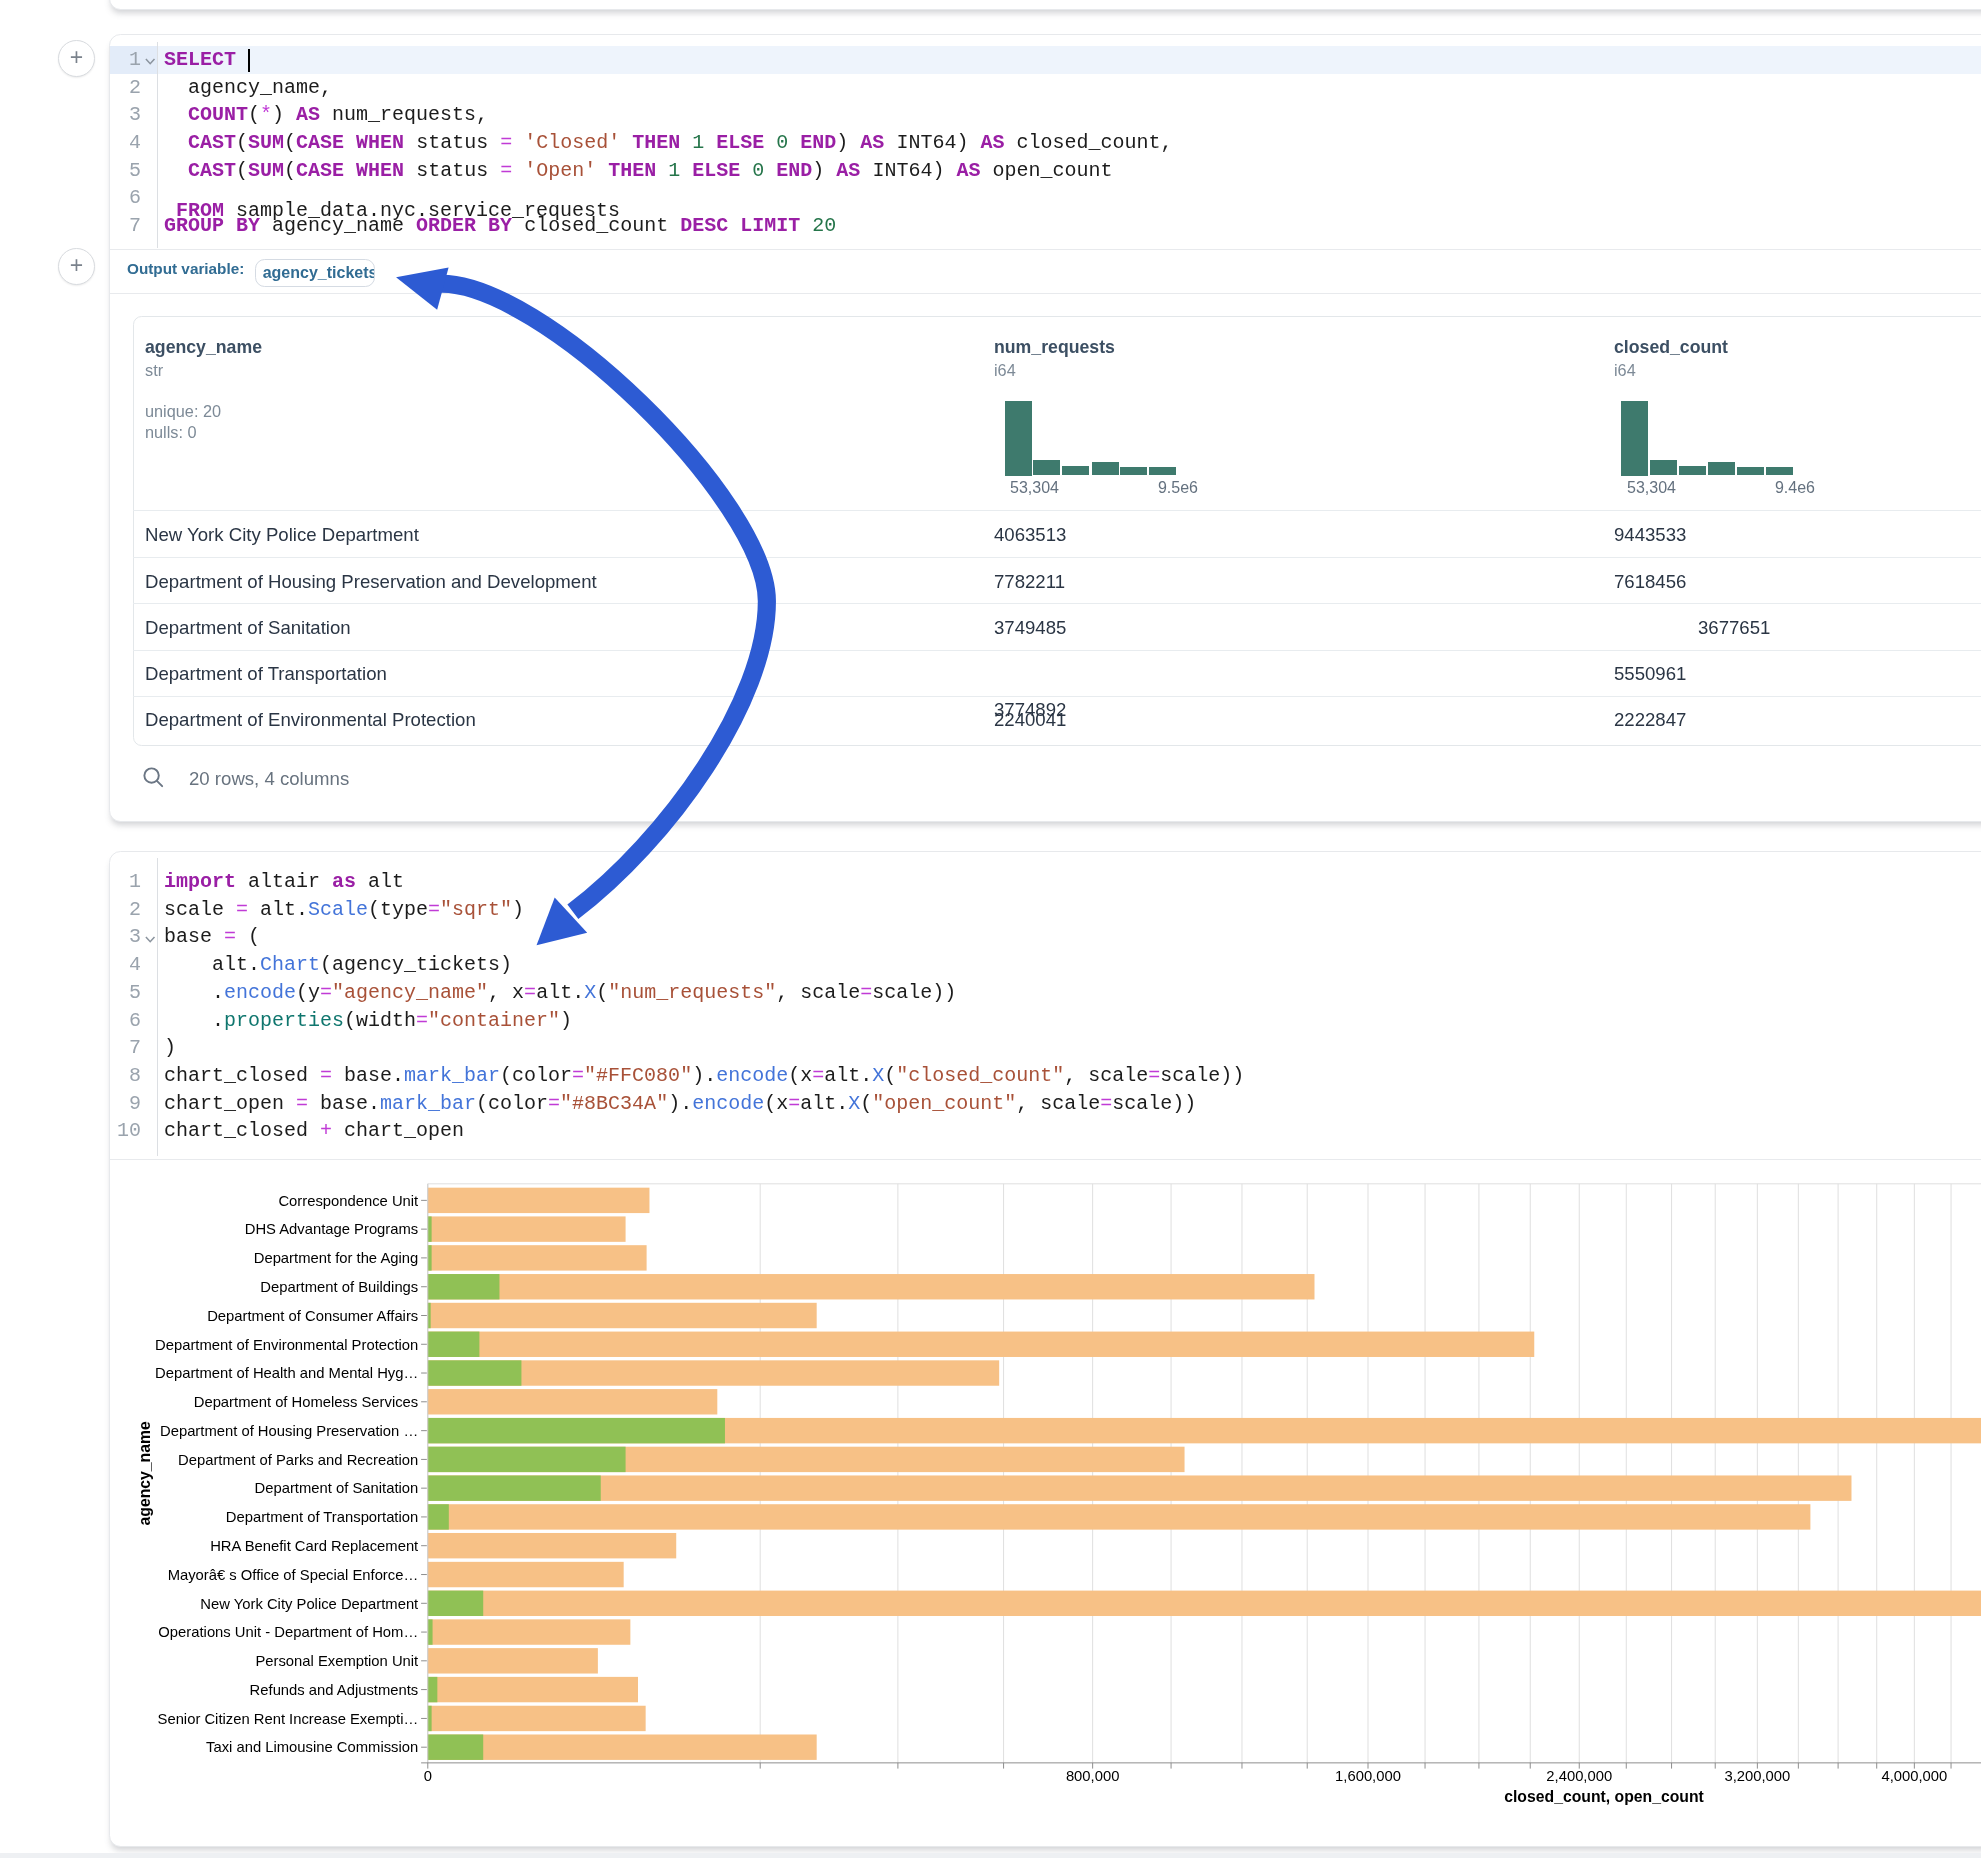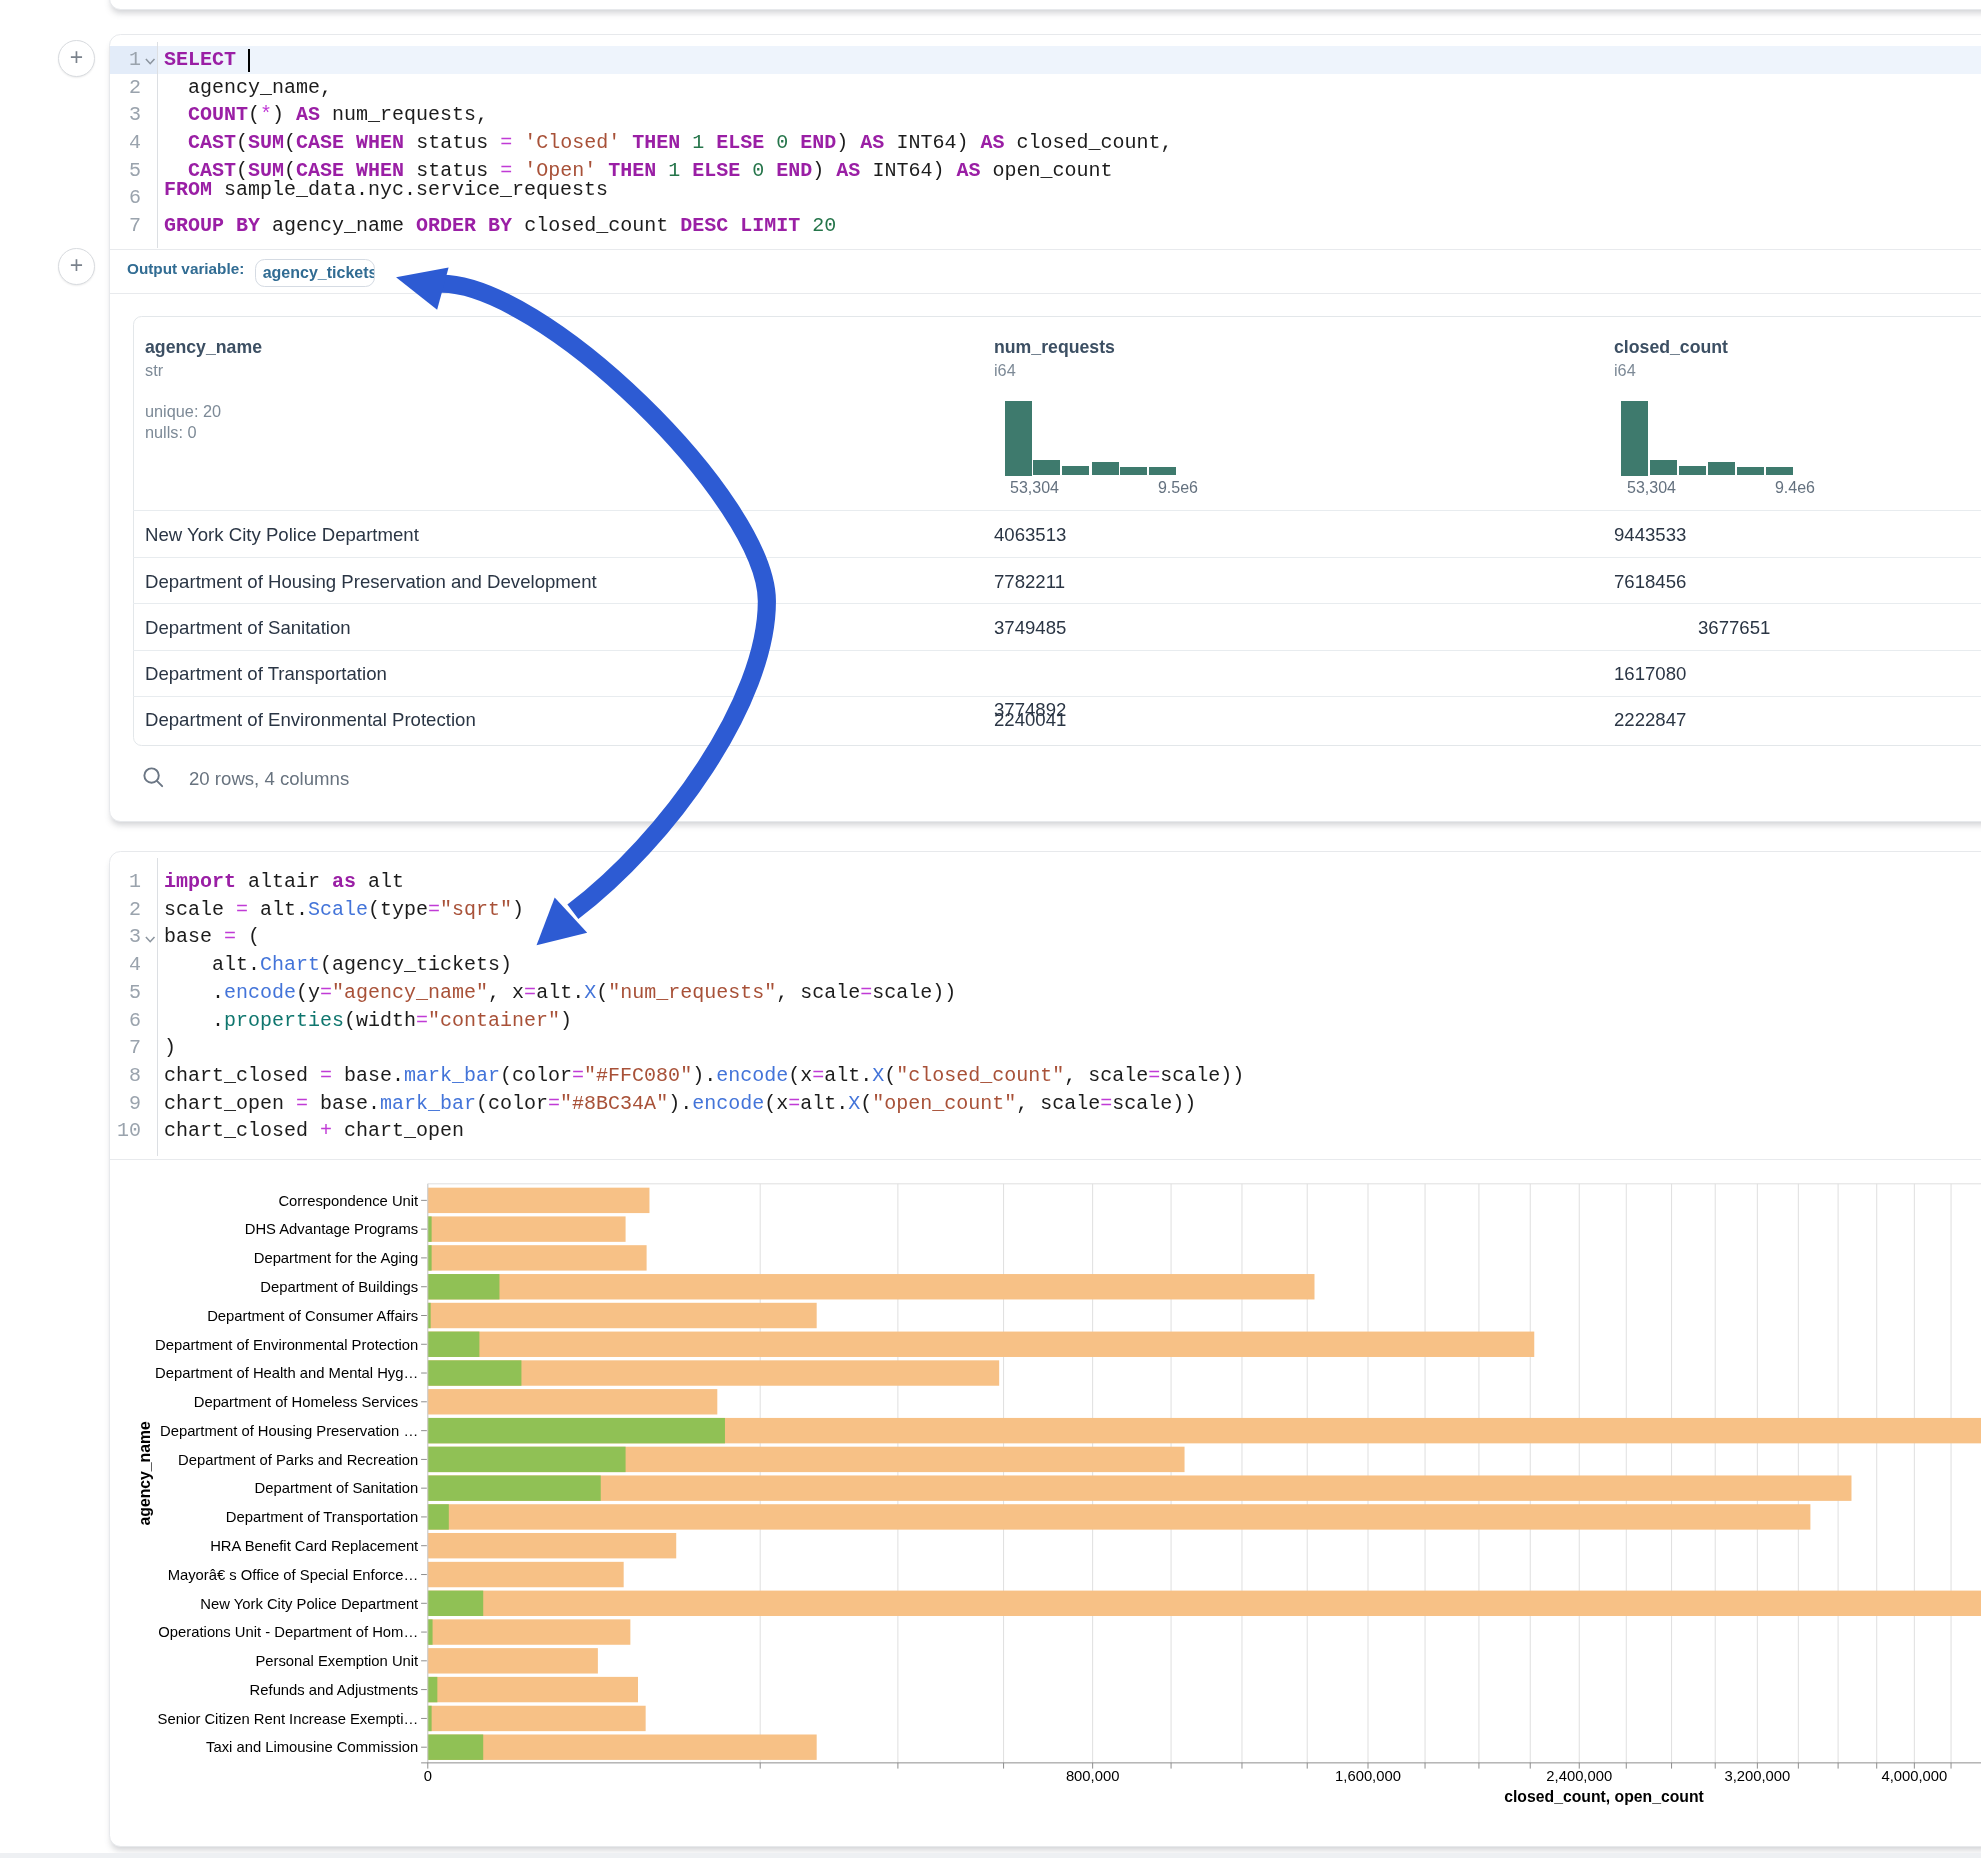--- a/index.html
+++ b/index.html
@@ -26,21 +26,21 @@
 <div class="codeline" style="top:46px;"><span style="color:#9a1fa5;font-weight:bold;margin-top:28px;">SELECT</span> </div>
 <div class="lnum" style="left:103px;top:74px;">2</div>
 <div class="codeline" style="top:74px;">  agency_name,</div>
 <div class="lnum" style="left:103px;top:101px;">3</div>
 <div class="codeline" style="top:101px;">  <span style="color:#9a1fa5;font-weight:bold;">COUNT</span>(<span style="color:#c03bd6;">*</span>) <span style="color:#9a1fa5;font-weight:bold;">AS</span> num_requests,</div>
 <div class="lnum" style="left:103px;top:129px;">4</div>
 <div class="codeline" style="top:129px;">  <span style="color:#9a1fa5;font-weight:bold;">CAST</span>(<span style="color:#9a1fa5;font-weight:bold;">SUM</span>(<span style="color:#9a1fa5;font-weight:bold;">CASE</span> <span style="color:#9a1fa5;font-weight:bold;">WHEN</span> status <span style="color:#c03bd6;">=</span> <span style="color:#a85138;">'Closed'</span> <span style="color:#9a1fa5;font-weight:bold;">THEN</span> <span style="color:#25754a;">1</span> <span style="color:#9a1fa5;font-weight:bold;">ELSE</span> <span style="color:#25754a;">0</span> <span style="color:#9a1fa5;font-weight:bold;">END</span>) <span style="color:#9a1fa5;font-weight:bold;">AS</span> INT64) <span style="color:#9a1fa5;font-weight:bold;">AS</span> closed_count,</div>
 <div class="lnum" style="left:103px;top:157px;">5</div>
 <div class="codeline" style="top:157px;">  <span style="color:#9a1fa5;font-weight:bold;">CAST</span>(<span style="color:#9a1fa5;font-weight:bold;">SUM</span>(<span style="color:#9a1fa5;font-weight:bold;">CASE</span> <span style="color:#9a1fa5;font-weight:bold;">WHEN</span> status <span style="color:#c03bd6;">=</span> <span style="color:#a85138;">'Open'</span> <span style="color:#9a1fa5;font-weight:bold;">THEN</span> <span style="color:#25754a;">1</span> <span style="color:#9a1fa5;font-weight:bold;">ELSE</span> <span style="color:#25754a;">0</span> <span style="color:#9a1fa5;font-weight:bold;">END</span>) <span style="color:#9a1fa5;font-weight:bold;">AS</span> INT64) <span style="color:#9a1fa5;font-weight:bold;">AS</span> open_count</div>
 <div class="lnum" style="left:103px;top:184px;">6</div>
-<div class="codeline" style="top:176px;"><span style="color:#9a1fa5;font-weight:bold;">FROM</span> sample_data.nyc.service_requests</div>
+<div class="codeline" style="top:197px;margin-left:12px;"><span style="color:#9a1fa5;font-weight:bold;">FROM</span> sample_data.nyc.service_requests</div>
 <div class="lnum" style="left:103px;top:212px;">7</div>
 <div class="codeline" style="top:212px;"><span style="color:#9a1fa5;font-weight:bold;">GROUP</span> <span style="color:#9a1fa5;font-weight:bold;">BY</span> agency_name <span style="color:#9a1fa5;font-weight:bold;">ORDER</span> <span style="color:#9a1fa5;font-weight:bold;">BY</span> closed_count <span style="color:#9a1fa5;font-weight:bold;">DESC</span> <span style="color:#9a1fa5;font-weight:bold;">LIMIT</span> <span style="color:#25754a;">20</span></div>
 <svg class="abs" style="left:144px;top:57px;" width="12.4" height="8.6" viewBox="0 0 13 9">
     <polyline points="2,2 6.5,7 11,2" fill="none" stroke="#8b949e" stroke-width="1.6"></polyline>
   </svg>
 <div class="abs" style="left:248px;top:49px;width:1.9px;height:23px;background:#000;"></div>
 <div class="abs" style="left:110px;top:249px;width:2053px;height:1px;background:#e8eaed;"></div>
 <div class="abs" style="left:127px;top:260px;width:382px;height:23px;font-size:15.3px;font-weight:bold;color:#316c93;">Output variable: </div>
 <div class="abs" style="left:255px;top:259px;width:118px;height:26px;border:1px solid #d5dbe3;border-radius:9.6px;overflow:hidden;background:#fff;">
     <span style="position:absolute;left:6.7px;top:3.8px;font-size:16px;font-weight:bold;color:#316c93;white-space:nowrap;">agency_tickets</span>
@@ -79,21 +79,21 @@
 <div class="abs" style="left:145px;top:571px;font-size:18.6px;color:#2a3544;">Department of Housing Preservation and Development</div>
 <div class="abs" style="left:994px;top:571px;font-size:18.6px;color:#2a3544;">7782211</div>
 <div class="abs" style="left:1614px;top:571px;font-size:18.6px;color:#2a3544;">7618456</div>
 <div class="abs" style="left:133px;top:603px;width:2012px;height:1px;background:#e8ecef;"></div>
 <div class="abs" style="left:145px;top:617px;font-size:18.6px;color:#2a3544;">Department of Sanitation</div>
 <div class="abs" style="left:994px;top:617px;font-size:18.6px;color:#2a3544;">3749485</div>
 <div class="abs" style="left:1698px;top:617px;font-size:18.6px;color:#2a3544;">3677651</div>
 <div class="abs" style="left:133px;top:650px;width:2012px;height:1px;background:#e8ecef;"></div>
 <div class="abs" style="left:145px;top:663px;font-size:18.6px;color:#2a3544;">Department of Transportation</div>
 <div class="abs" style="left:994px;top:663px;font-size:18.6px;color:#2a3544;margin-top:36px;">3774892</div>
-<div class="abs" style="left:1614px;top:663px;font-size:18.6px;color:#2a3544;">1617080</div>
+<div class="abs" style="left:1614px;top:663px;font-size:18.6px;color:#2a3544;">5550961</div>
 <div class="abs" style="left:133px;top:696px;width:2012px;height:1px;background:#e8ecef;"></div>
 <div class="abs" style="left:145px;top:709px;font-size:18.6px;color:#2a3544;">Department of Environmental Protection</div>
 <div class="abs" style="left:994px;top:709px;font-size:18.6px;color:#2a3544;">2240041</div>
 <div class="abs" style="left:1614px;top:709px;font-size:18.6px;color:#2a3544;">2222847</div>
 <svg class="abs" style="left:141px;top:765px;" width="25" height="25" viewBox="0 0 26 26">
 <circle cx="11" cy="11" r="7.5" fill="none" stroke="#6b7684" stroke-width="2"></circle>
 <line x1="16.5" y1="16.5" x2="22" y2="22" stroke="#6b7684" stroke-width="2" stroke-linecap="round"></line>
   </svg>
 <div class="abs" style="left:189px;top:768px;font-size:18.6px;color:#68737f;">20 rows, 4 columns</div>
 <div class="card" style="top:851px;height:994px;"></div>

